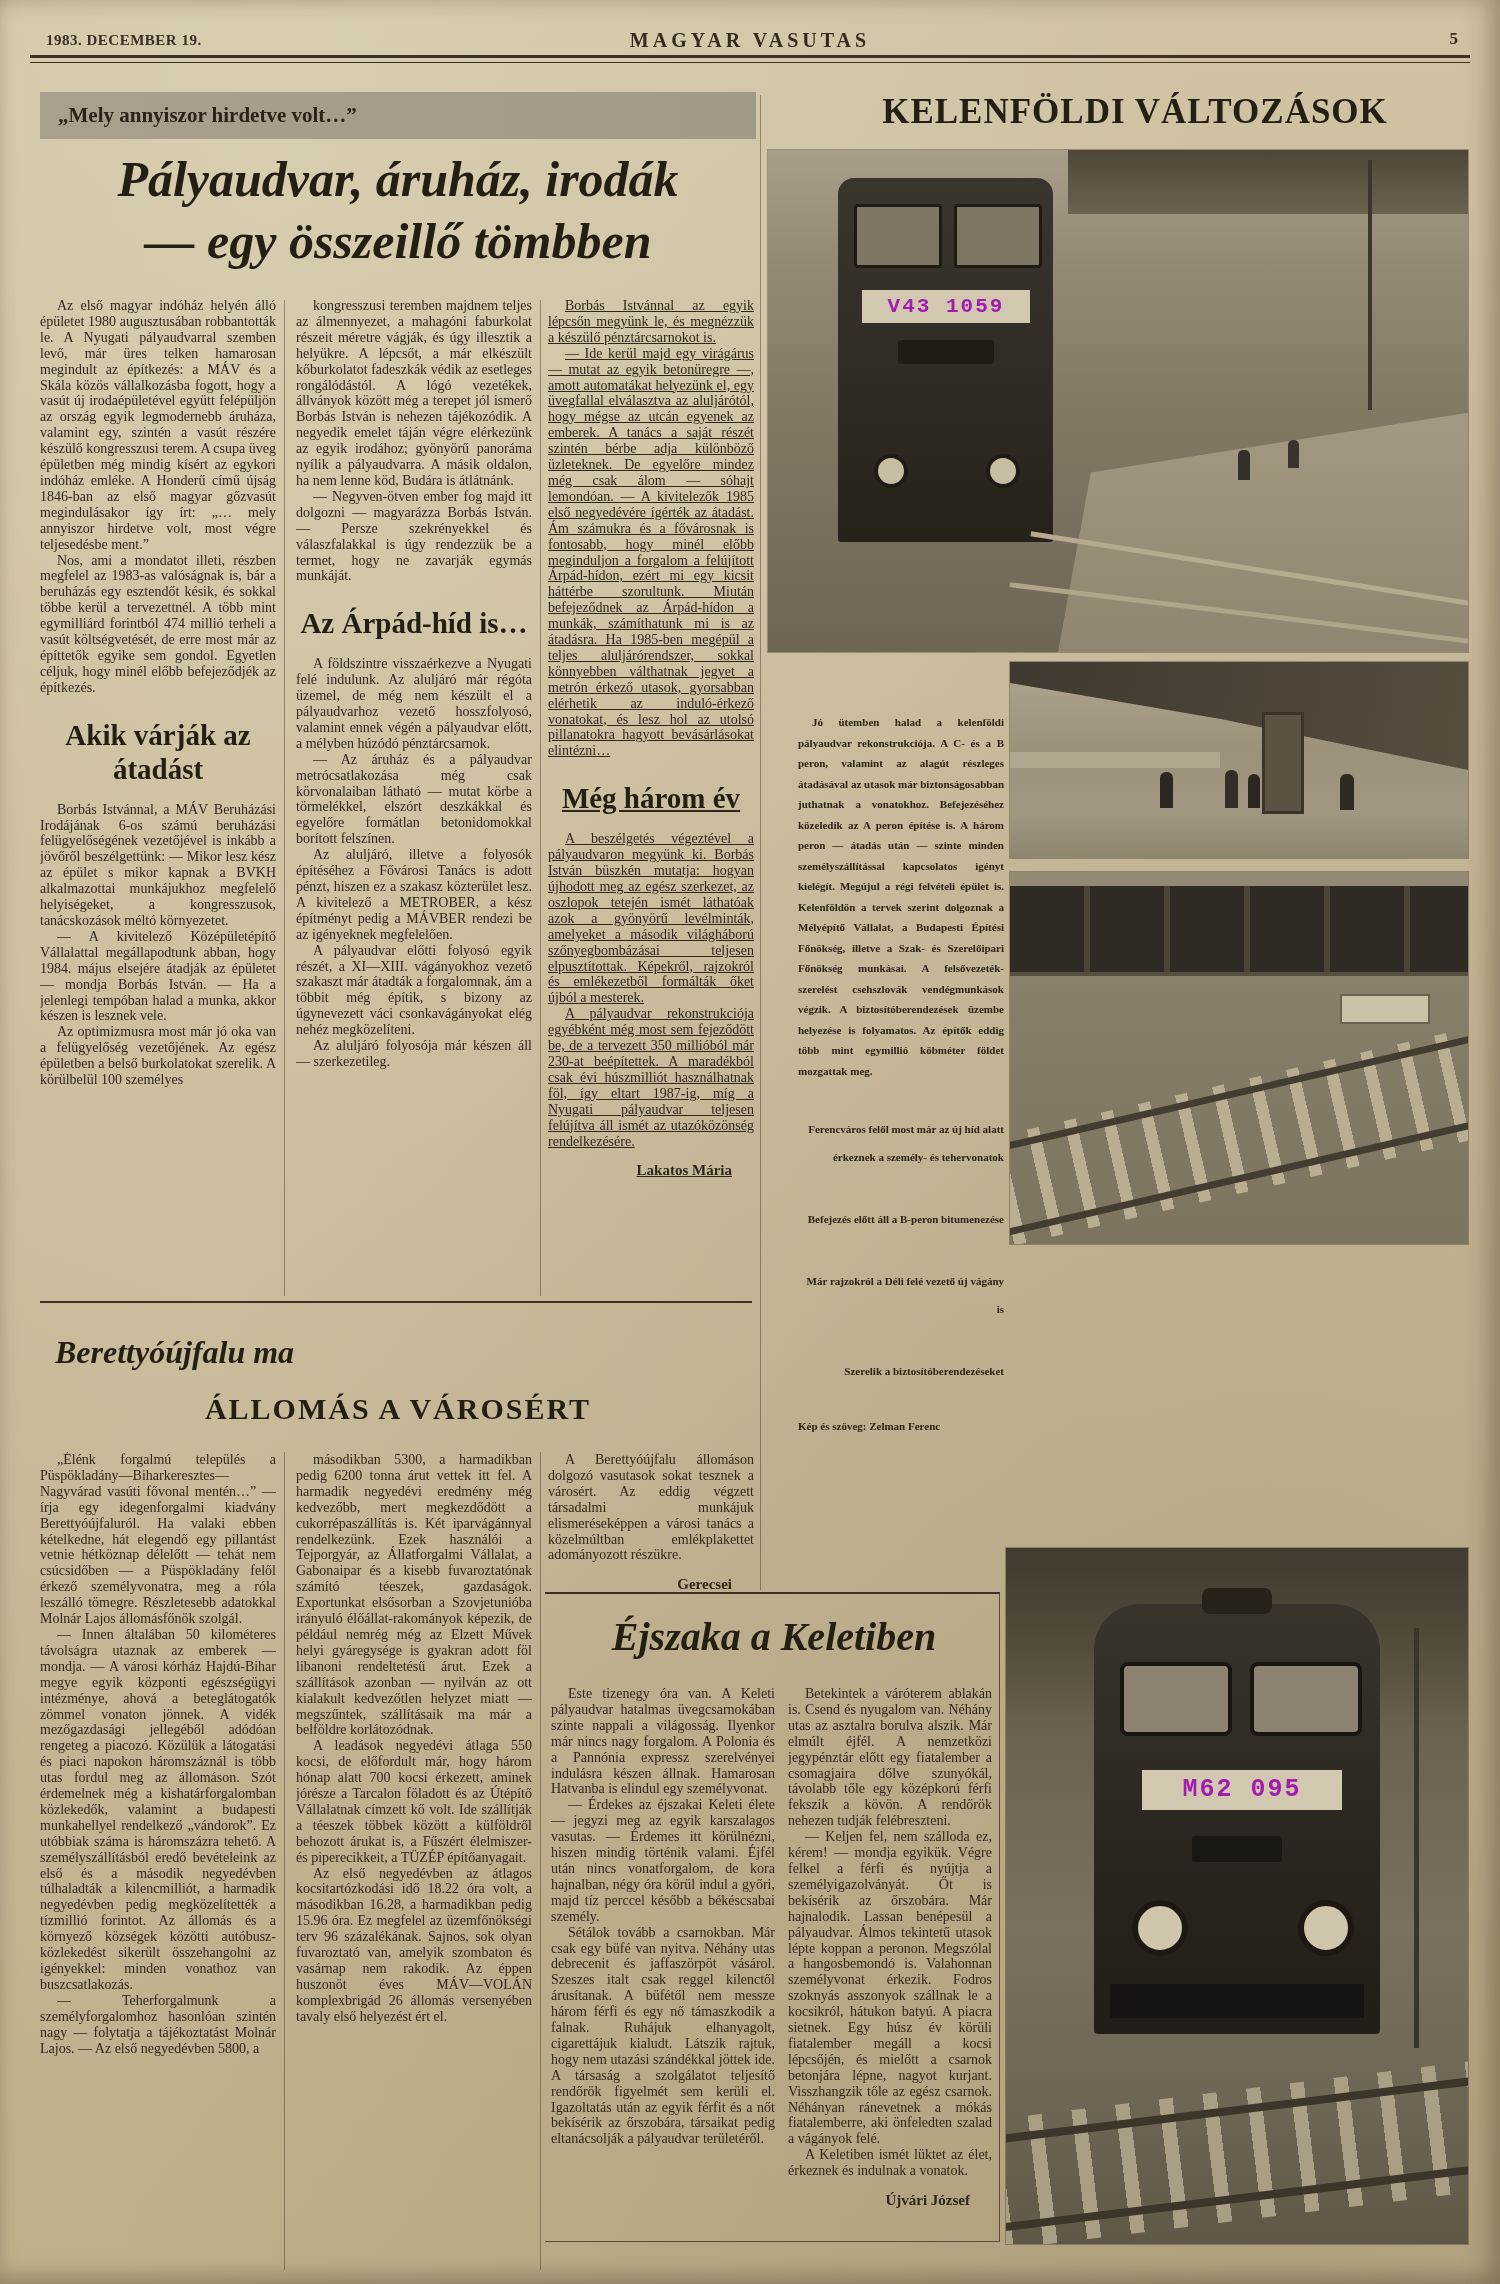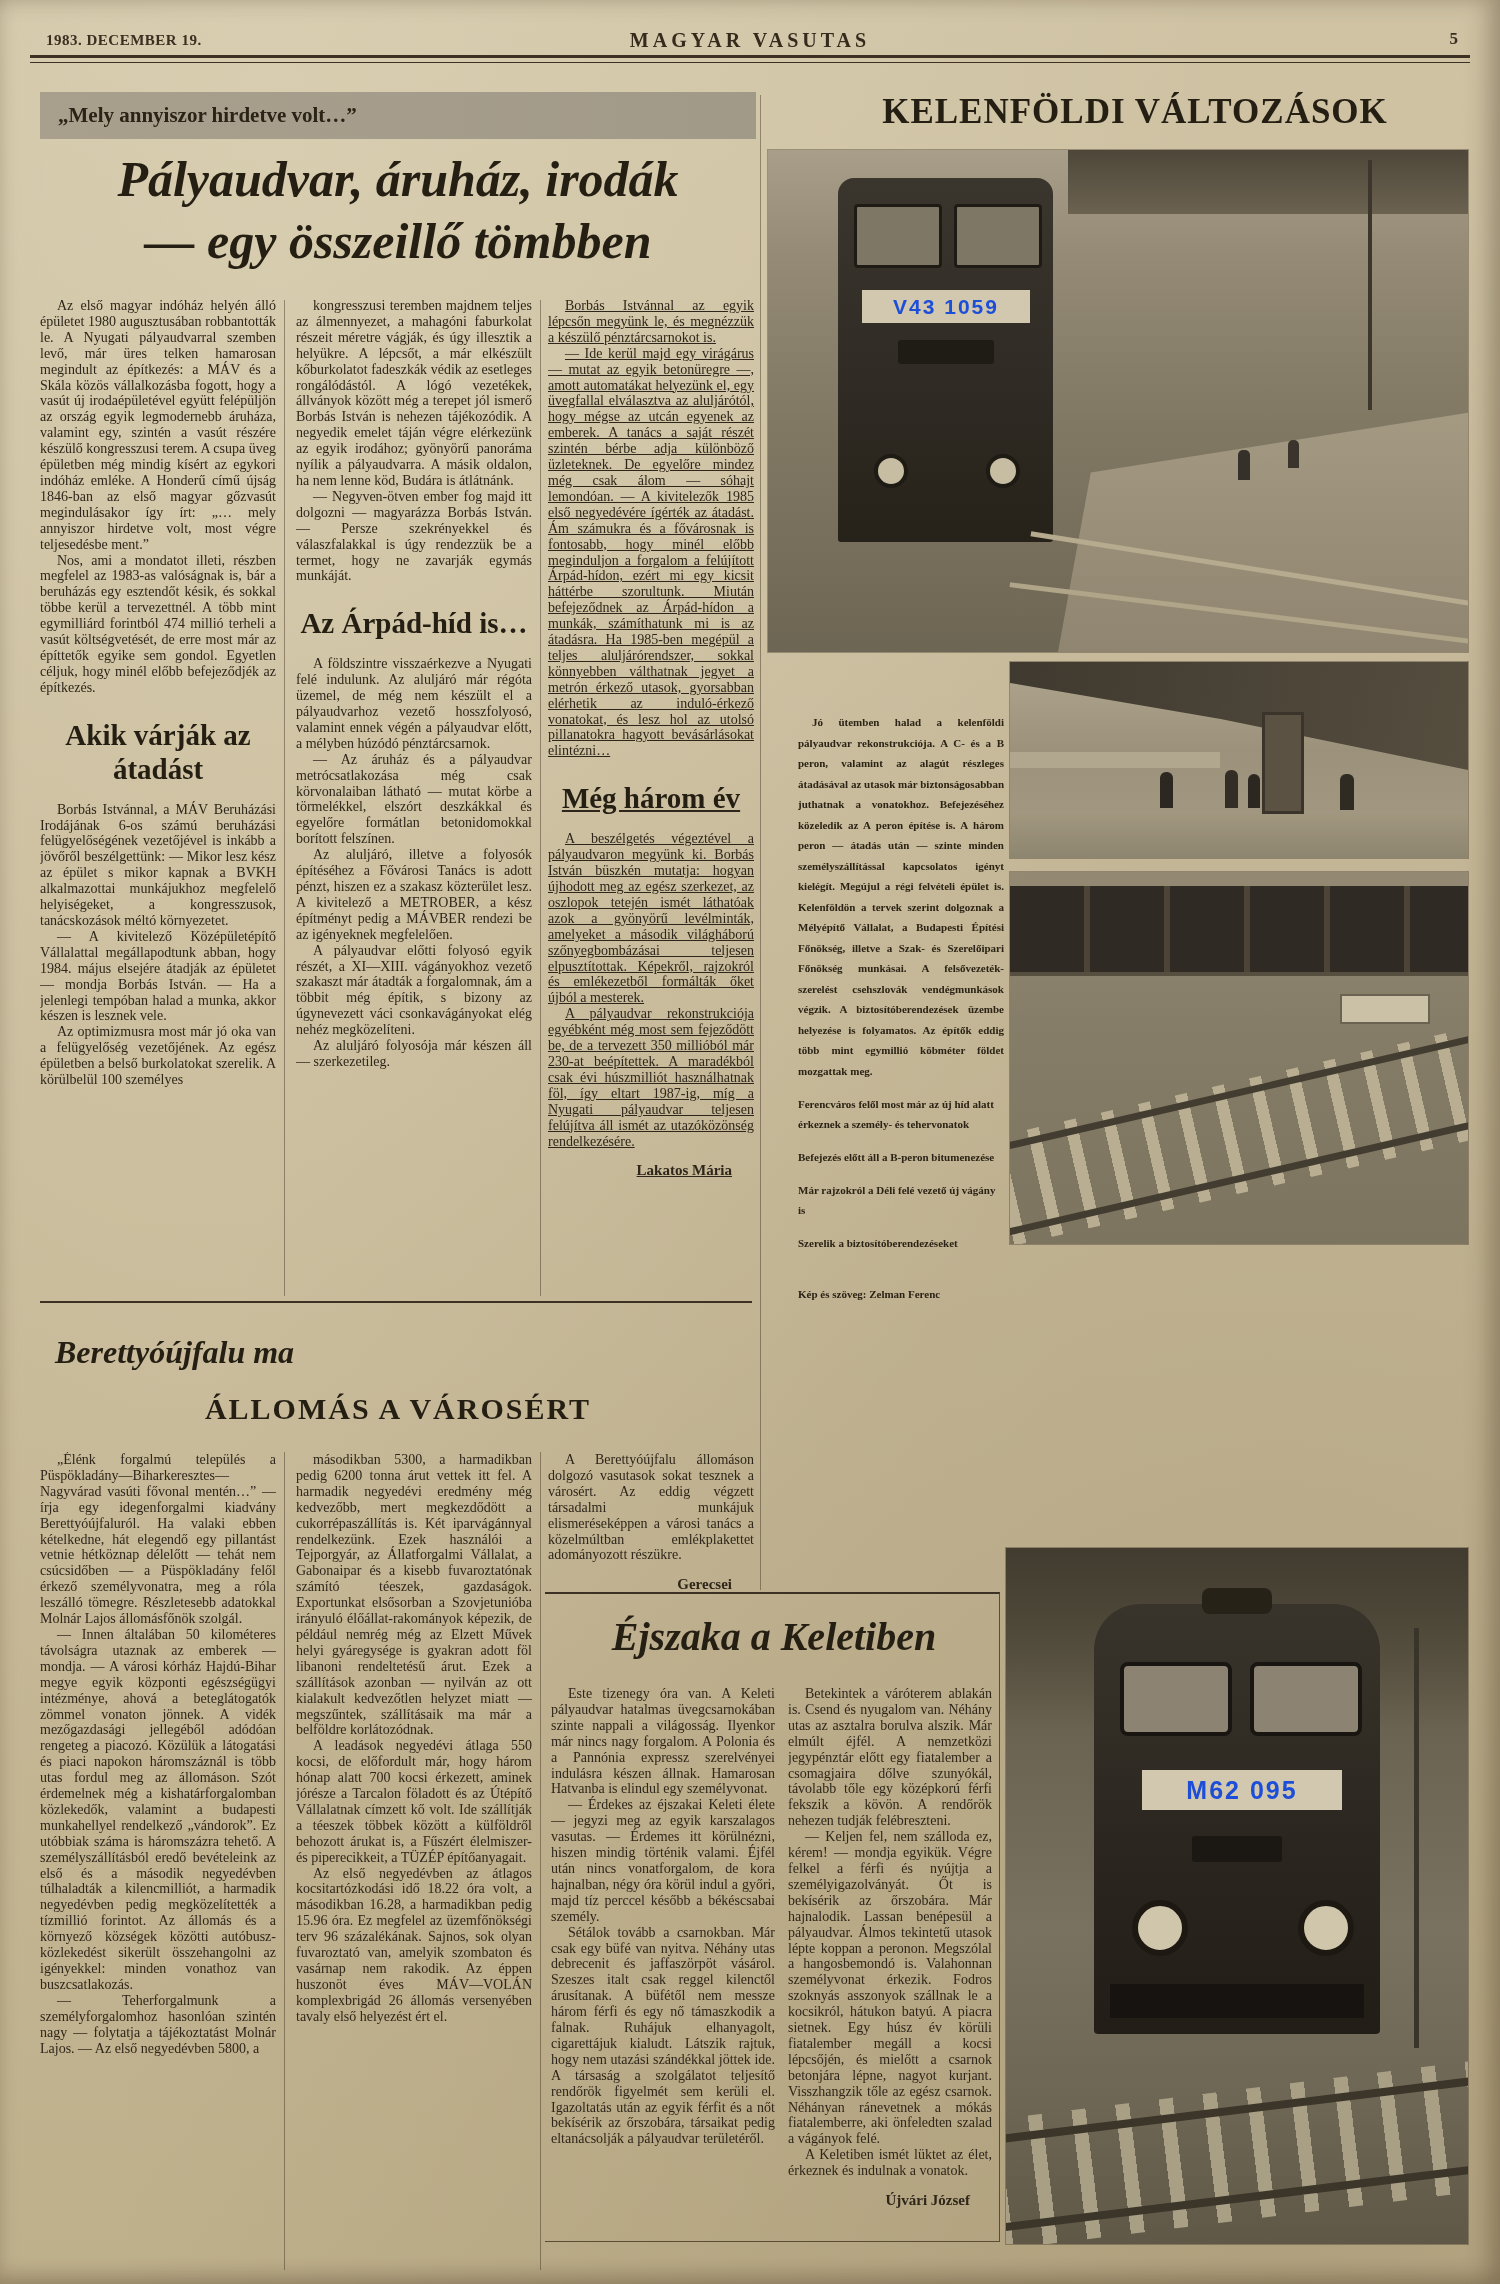--- a/index.html
+++ b/index.html
@@ -31,36 +31,36 @@
   .blk-p{text-indent:17px;}
   .blk-h{font-weight:bold;text-align:center;font-size:29px;line-height:34px;padding:22px 0 16px;text-indent:0;color:#241e13;}
   .blk-by{font-weight:bold;text-align:right;padding:14px 22px 0 0;font-size:15px;}
   .lead-endrule{left:40px;top:1301px;width:712px;height:2px;background:#3c3122;}
   .colrule{width:1px;background:rgba(62,48,30,.45);}
   
   .kf-headline{left:790px;top:92px;width:690px;text-align:center;font-weight:bold;font-size:35px;letter-spacing:1px;color:#241e13;}
   .photo{position:absolute;overflow:hidden;box-shadow:0 0 0 1px rgba(50,40,25,.35);}
   .capcol{left:798px;top:712px;width:206px;height:842px;font-weight:bold;font-size:11px;line-height:20.5px;text-align:justify;color:#2b2315;overflow:hidden;}
   .capcol .blk-capj{margin-bottom:6px;text-indent:14px;}
-  .capcol .blk-cap{text-align:left;margin-top:13px;text-indent:0;line-height:20px;}
+  .capcol .blk-cap{text-align:right;margin-top:34px;text-indent:0;line-height:28px;}
   .capcol .blk-credit{text-align:justify;margin-top:31px;text-indent:0;}
   
   .mid-kicker{left:55px;top:1334px;font-size:32px;font-weight:bold;font-style:italic;color:#241e13;}
   .mid-headline{left:40px;top:1392px;width:716px;text-align:center;font-weight:bold;font-size:30px;letter-spacing:2px;color:#241e13;}
   .col-m1{left:40px;top:1452px;width:236px;height:826px;}
   .col-m2{left:296px;top:1452px;width:236px;height:826px;}
   .col-m3{left:548px;top:1452px;width:206px;height:138px;}
   
   .keleti-box{left:545px;top:1592px;width:455px;height:650px;border-top:2px solid #3c3122;border-right:1px solid #5a4c35;border-bottom:1px solid #5a4c35;box-sizing:border-box;}
   .keleti-headline{left:556px;top:1613px;width:436px;text-align:center;font-weight:bold;font-style:italic;font-size:40px;color:#241e13;}
   .col-k1{left:551px;top:1686px;width:224px;height:548px;}
   .col-k2{left:788px;top:1686px;width:204px;height:548px;}
   
-  .loco-plate{position:absolute;background:#d2c8af;color:#1d4ed8;font-weight:bold;text-align:center;
-    font-family:Liberation Sans, sans-serif;letter-spacing:2px;}
+  .loco-plate{position:absolute;background:#d2c8af;color:#a21caf;font-weight:bold;text-align:center;
+    font-family:Liberation Mono, monospace;letter-spacing:2px;}
   .ph-rect{position:absolute;}
 </style>
 </head>
 <body>
 
 <div class="page">
 
   <div class="abs mh-date">1983. DECEMBER 19.</div>
   <div class="abs mh-title">MAGYAR VASUTAS</div>
   <div class="abs mh-page">5</div>

